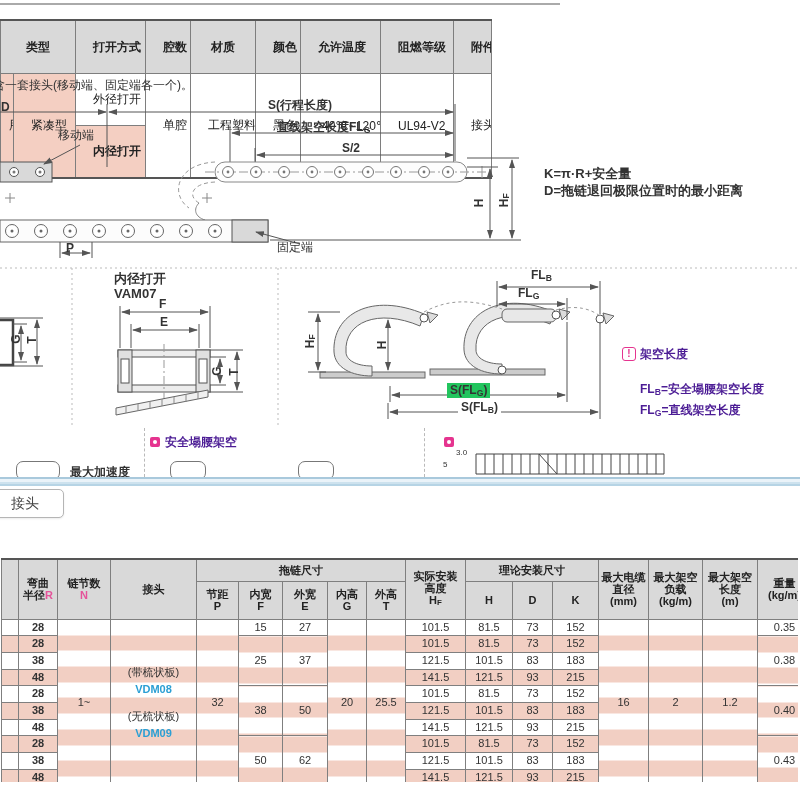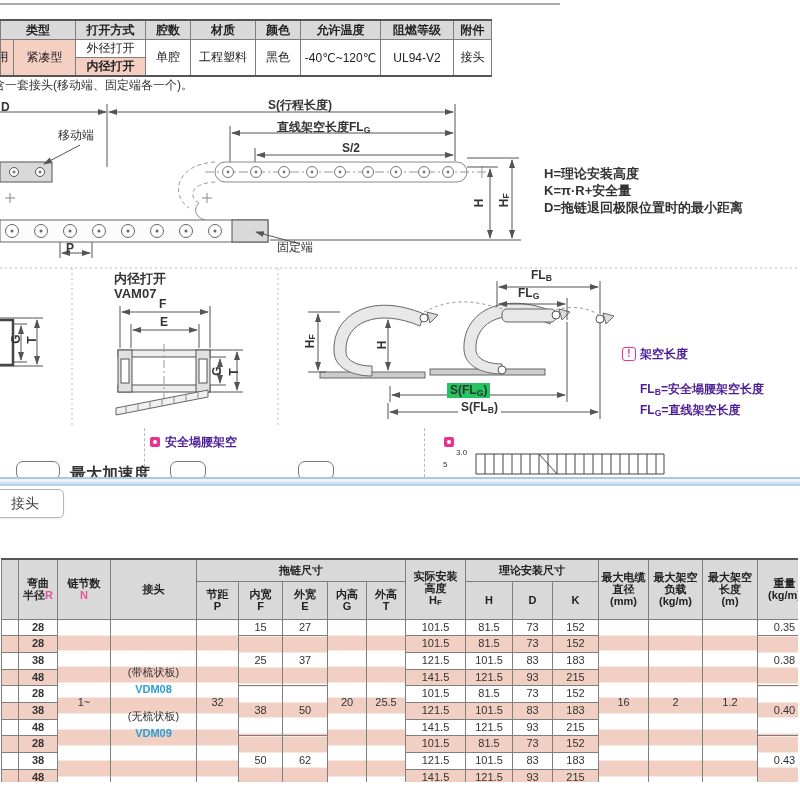--- a/index.html
+++ b/index.html
@@ -2,21 +2,21 @@
 <html><head>
 <meta charset="utf-8">
 <style>
   html,body{margin:0;padding:0;background:#fff;}
   #page{position:relative;width:800px;height:800px;overflow:hidden;background:#fff;
         font-family:"Liberation Sans","DejaVu Sans",sans-serif;color:#333;}
   .abs{position:absolute;}
   
   table{border-collapse:collapse;table-layout:fixed;}
   .toptbl{width:491px;font-size:12px;}
-  .toptbl th,.toptbl td{border:1px solid #7e7e7e;text-align:center;padding:0;overflow:hidden;white-space:nowrap;}
+  .toptbl th,.toptbl td{border:1px solid #7e7e7e;text-align:center;padding:17px;overflow:hidden;white-space:nowrap;}
   .toptbl th{background:#d9d9d9;font-weight:bold;color:#222;height:18px;}
   .toptbl td{color:#222;height:16px;}
   .toptbl{border-top:2px solid #555;border-bottom:2px solid #555;}
   .hl{background:#f4cfc2;}
   .boldc{font-weight:bold;}
   
   .spec{width:810px;font-size:11px;}
   .spec th,.spec td{border:1px solid #7f7f7f;text-align:center;padding:0;line-height:12px;}
   .spec th{background:#d9d9d9;color:#222;font-weight:bold;}
   .spec td{color:#333;height:15.7px;line-height:15.7px;}
@@ -201,21 +201,20 @@
     <span>直线架空长度FL</span><span class="sub">G</span></div>
   <div class="lbl dim" style="left:342px;top:141px;">S/2</div>
   <div class="lbl" style="left:58px;top:127px;">移动端</div>
   <div class="lbl" style="left:277px;top:239px;">固定端</div>
   <div class="lbl dim" style="left:66px;top:241px;">P</div>
   <div class="lbl dim rot" style="left:475px;top:196px;">H</div>
   <div class="lbl dim rot" style="left:497px;top:193px;">
     <span>H</span><span class="sub">F</span></div>
 
   <div class="notes" style="left:544px;top:165px;">
-    <div><span>H</span><span>=理论安装高度</span></div>
     <div><span>K</span><span>=π·R+安全量</span></div>
     <div><span>D</span><span>=拖链退回极限位置时的最小距离</span></div>
   </div>
 
   <svg class="abs" style="left:0;top:262px;" width="800" height="165" viewBox="0 0 800 165">
     <g stroke="#bbb" stroke-width="1" fill="none">
       <line x1="0" y1="6" x2="800" y2="6" stroke-dasharray="2 3"></line>
       <line x1="72" y1="6" x2="72" y2="165" stroke-dasharray="2 3"></line>
       <line x1="278" y1="6" x2="278" y2="165" stroke-dasharray="2 3"></line>
     </g>
@@ -328,21 +327,21 @@
   <div class="lbl" style="left:443px;top:460px;font-size:8px;">5</div>
   <svg class="abs" style="left:452px;top:452px;" width="216" height="26" viewBox="0 0 216 26">
     <g stroke="#444" stroke-width="1" fill="none">
       <line x1="24" y1="2" x2="212" y2="2"></line>
         <line x1="24" y1="22" x2="212" y2="22"></line>
       <path d="M24,2V22 M33,2V22 M42,2V22 M51,2V22 M60,2V22 M69,2V22 M78,2V22 M87,2V22 M96,2V22 M105,2V22 M114,2V22 M123,2V22 M132,2V22 M141,2V22 M150,2V22 M159,2V22 M168,2V22 M177,2V22 M186,2V22 M195,2V22 M204,2V22 M212,2V22"></path>
       <line x1="87" y1="2" x2="105" y2="22"></line>
     </g>
   </svg>
   <div class="rrect" style="left:16px;top:461px;width:42px;height:17px;"></div>
-  <div class="lbl" style="left:70px;top:464px;font-size:16px;font-weight:bold;">最大加速度</div>
+  <div class="lbl" style="left:70px;top:464px;font-size:12px;font-weight:bold;">最大加速度</div>
   <div class="rrect" style="left:170px;top:461px;width:34px;height:17px;"></div>
   <div class="rrect" style="left:298px;top:461px;width:34px;height:17px;"></div>
 
   <div class="abs" style="left:0;top:477px;width:800px;height:9px;background:linear-gradient(180deg,#a9c9dc 0,#a9c9dc 1.5px,#eaf3f9 1.5px,#eaf3f9 4.5px,#cde2ee 4.5px,#cde2ee 7px,#b6d4e5 7px,#b6d4e5 9px);"></div>
 
   <div class="tab" style="left:-16px;top:489px;width:78px;height:27px;">
     <span style="padding-left:26px;">接头</span>
   </div>
 
   <div class="abs" style="left:1px;top:558px;width:797px;height:224px;overflow:hidden;">

